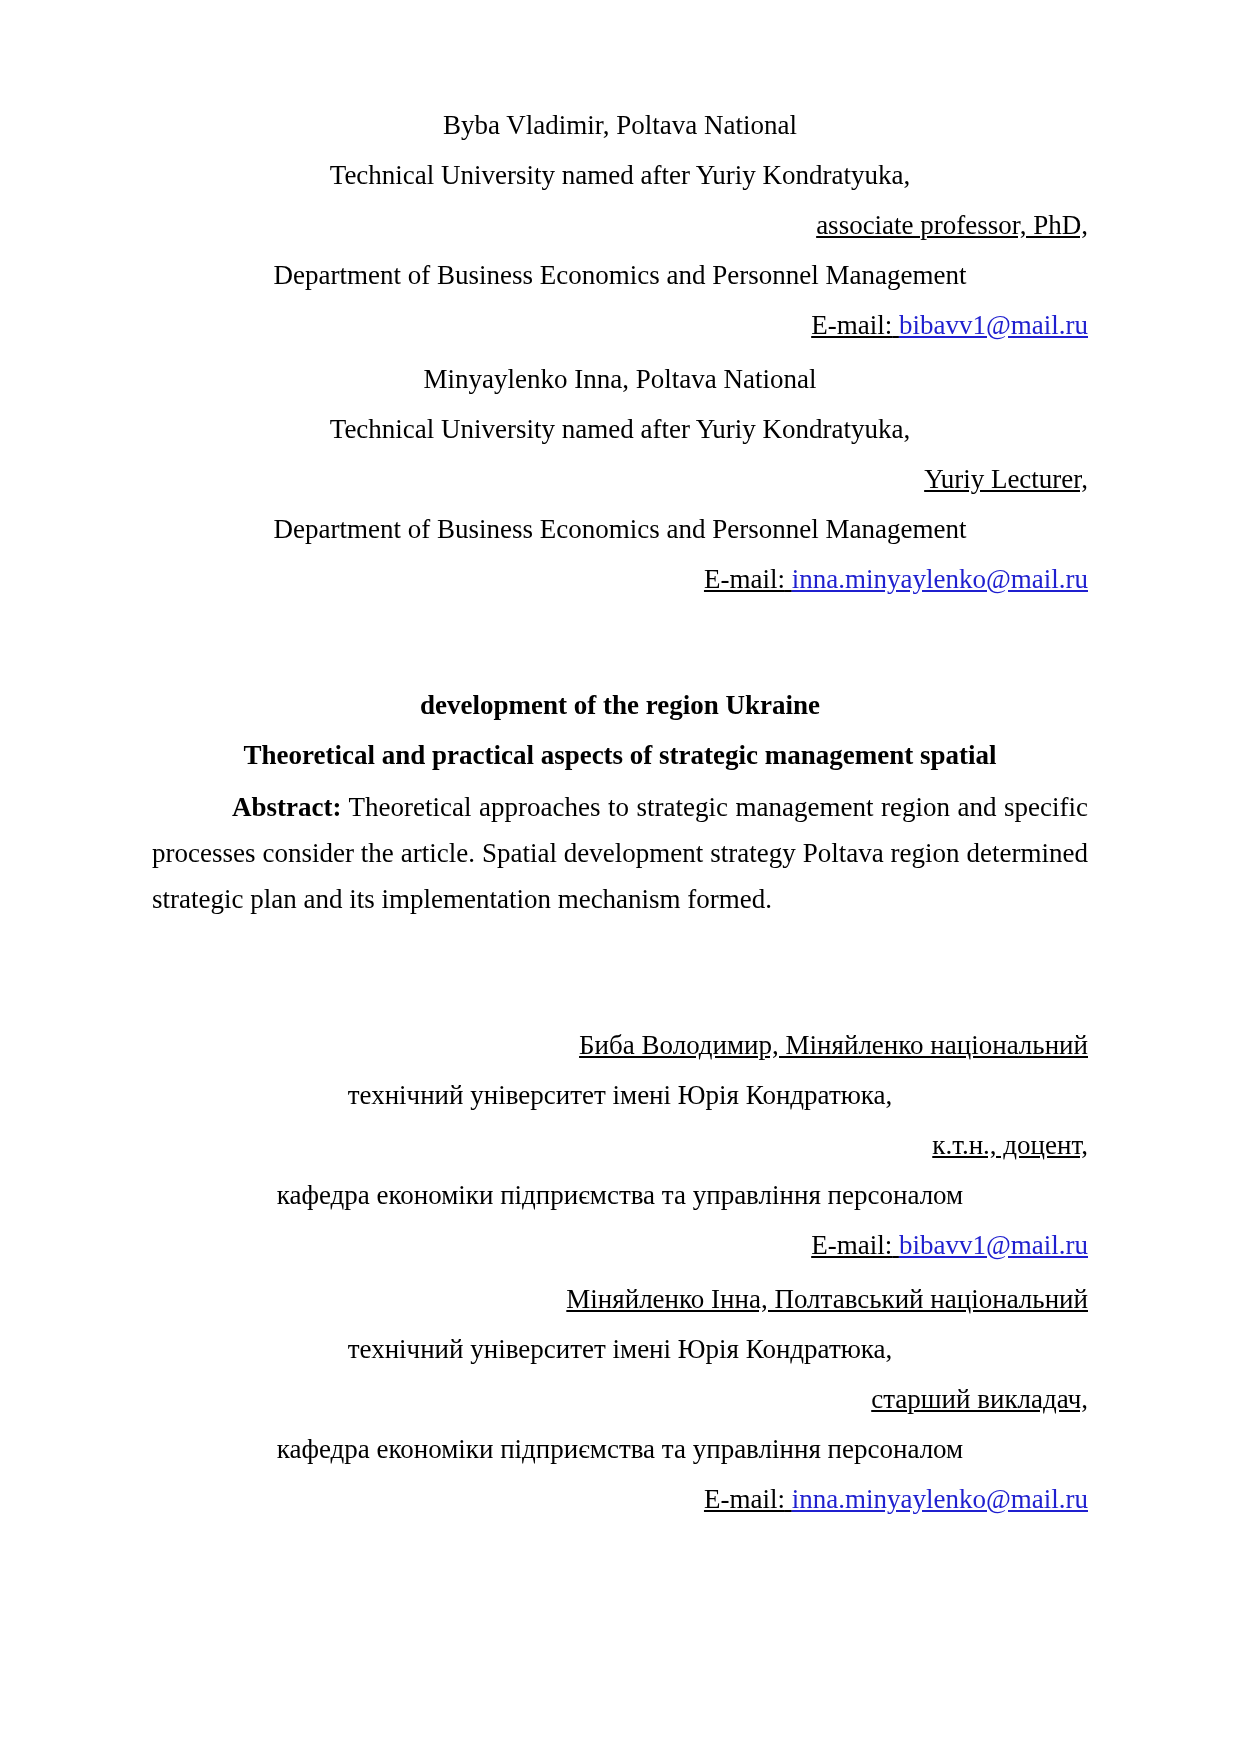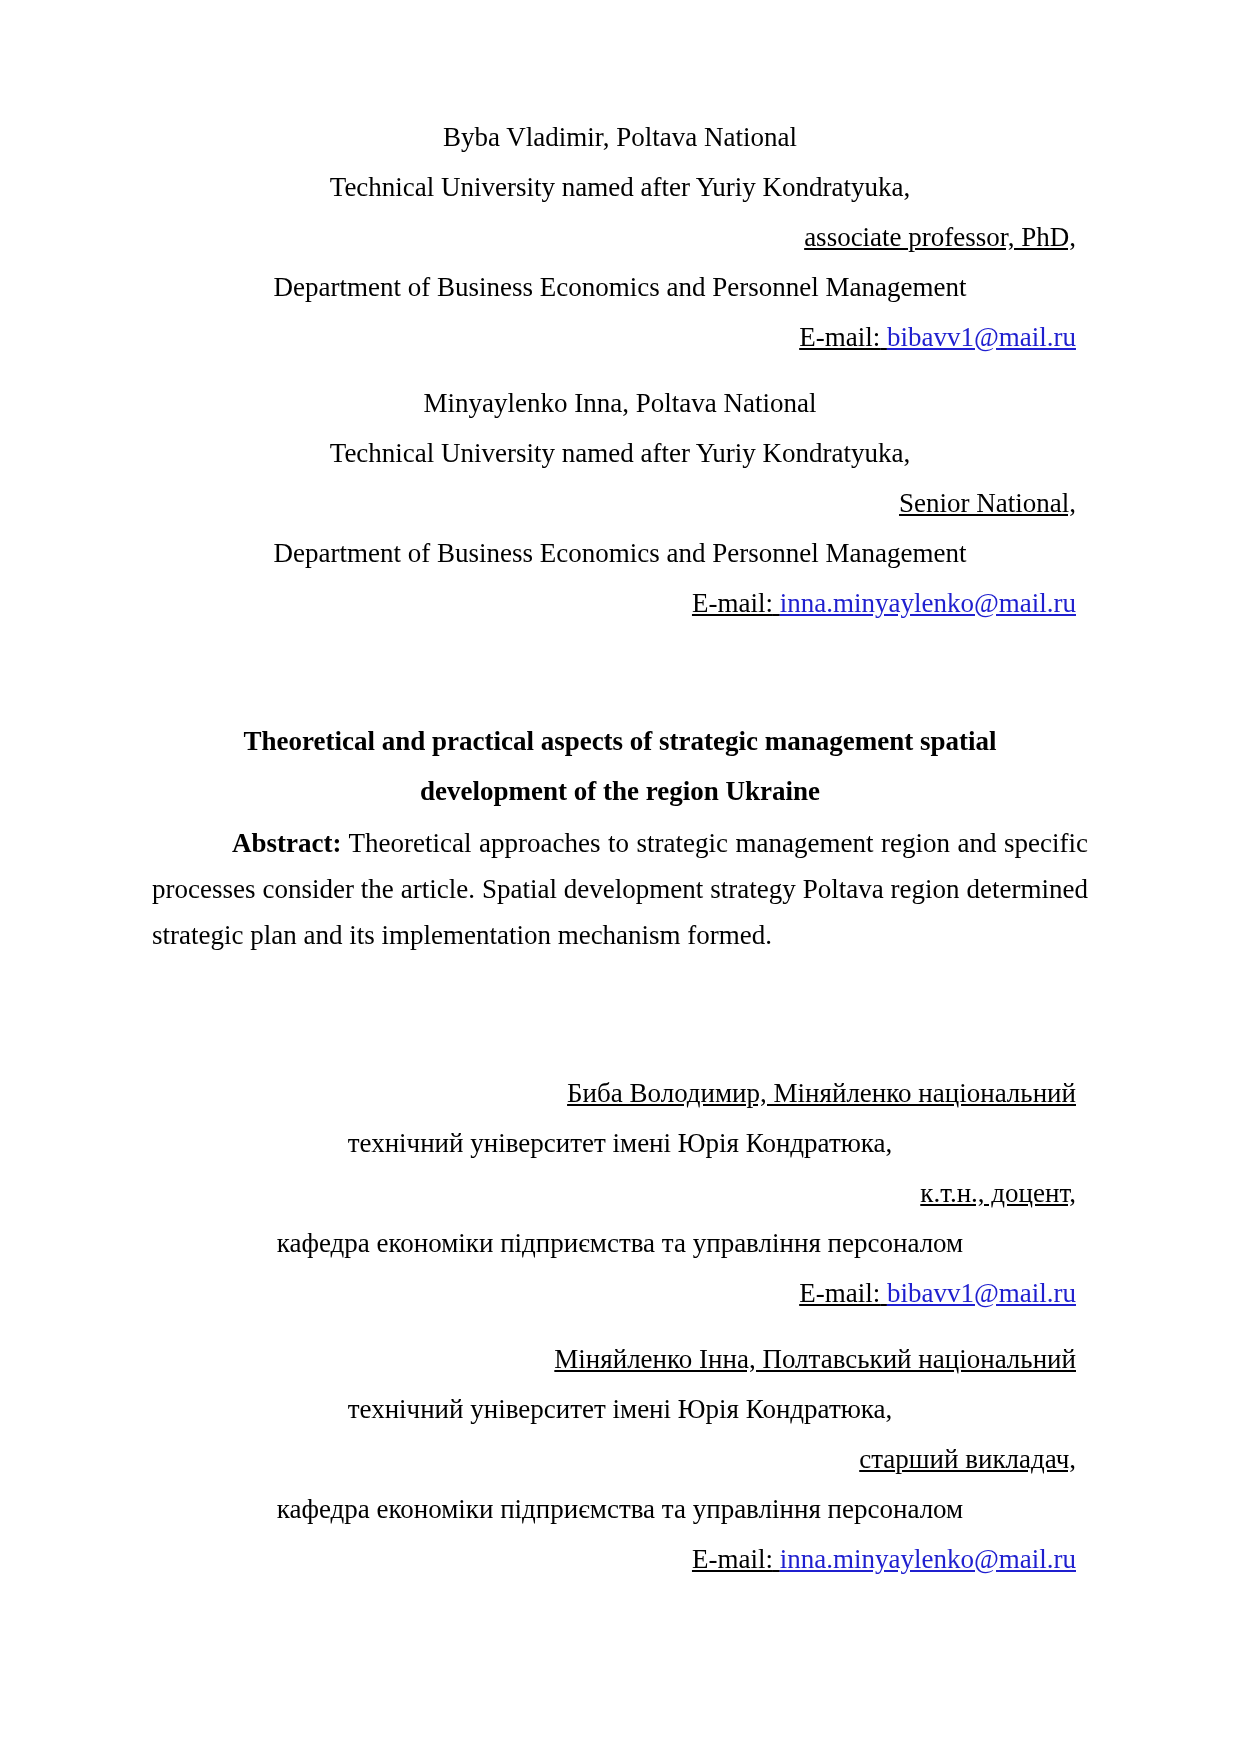--- a/index.html
+++ b/index.html
@@ -20,21 +20,21 @@
     width: 1240px;
     height: 1754px;
     box-sizing: border-box;
     padding: 96px 148px 96px 148px;
   }
   .content {
     width: 944px;
     margin: 0 auto;
   }
   .blk {
-    margin: 16px;
+    margin: 4px;
   }
   .line {
     font-size: 27px;
     line-height: 50px;
     white-space: nowrap;
   }
   .center {
     text-align: center;
   }
   .right {
@@ -75,30 +75,30 @@
       <div class="line center">Byba Vladimir, Poltava National</div>
       <div class="line center">Technical University named after Yuriy Kondratyuka,</div>
       <div class="line right">associate professor, PhD,</div>
       <div class="line center">Department of Business Economics and Personnel Management</div>
       <div class="line right"><span>E-mail:</span> <a class="lnk" href="#">bibavv1@mail.ru</a></div>
     </div>
 
     <div class="blk">
       <div class="line center">Minyaylenko Inna, Poltava National</div>
       <div class="line center">Technical University named after Yuriy Kondratyuka,</div>
-      <div class="line right">Senior National,</div>
+      <div class="line right">Yuriy Lecturer,</div>
       <div class="line center">Department of Business Economics and Personnel Management</div>
       <div class="line right"><span>E-mail:</span> <a class="lnk" href="#">inna.minyaylenko@mail.ru</a></div>
     </div>
 
     <div class="gap-lg"></div>
 
     <div>
+      <div class="title">development of the region Ukraine</div>
       <div class="title">Theoretical and practical aspects of strategic management spatial</div>
-      <div class="title">development of the region Ukraine</div>
     </div>
 
     <p class="para"><span class="lead">Abstract:</span><span> Theoretical approaches to strategic management region and specific processes consider the article. Spatial development strategy Poltava region determined strategic plan and its implementation mechanism formed.</span></p>
 
 
     <div class="gap-lg"></div>
     <div class="gap-sm"></div>
 
     <div class="blk cyr">
       <div class="line right">Биба Володимир, Міняйленко національний</div>

